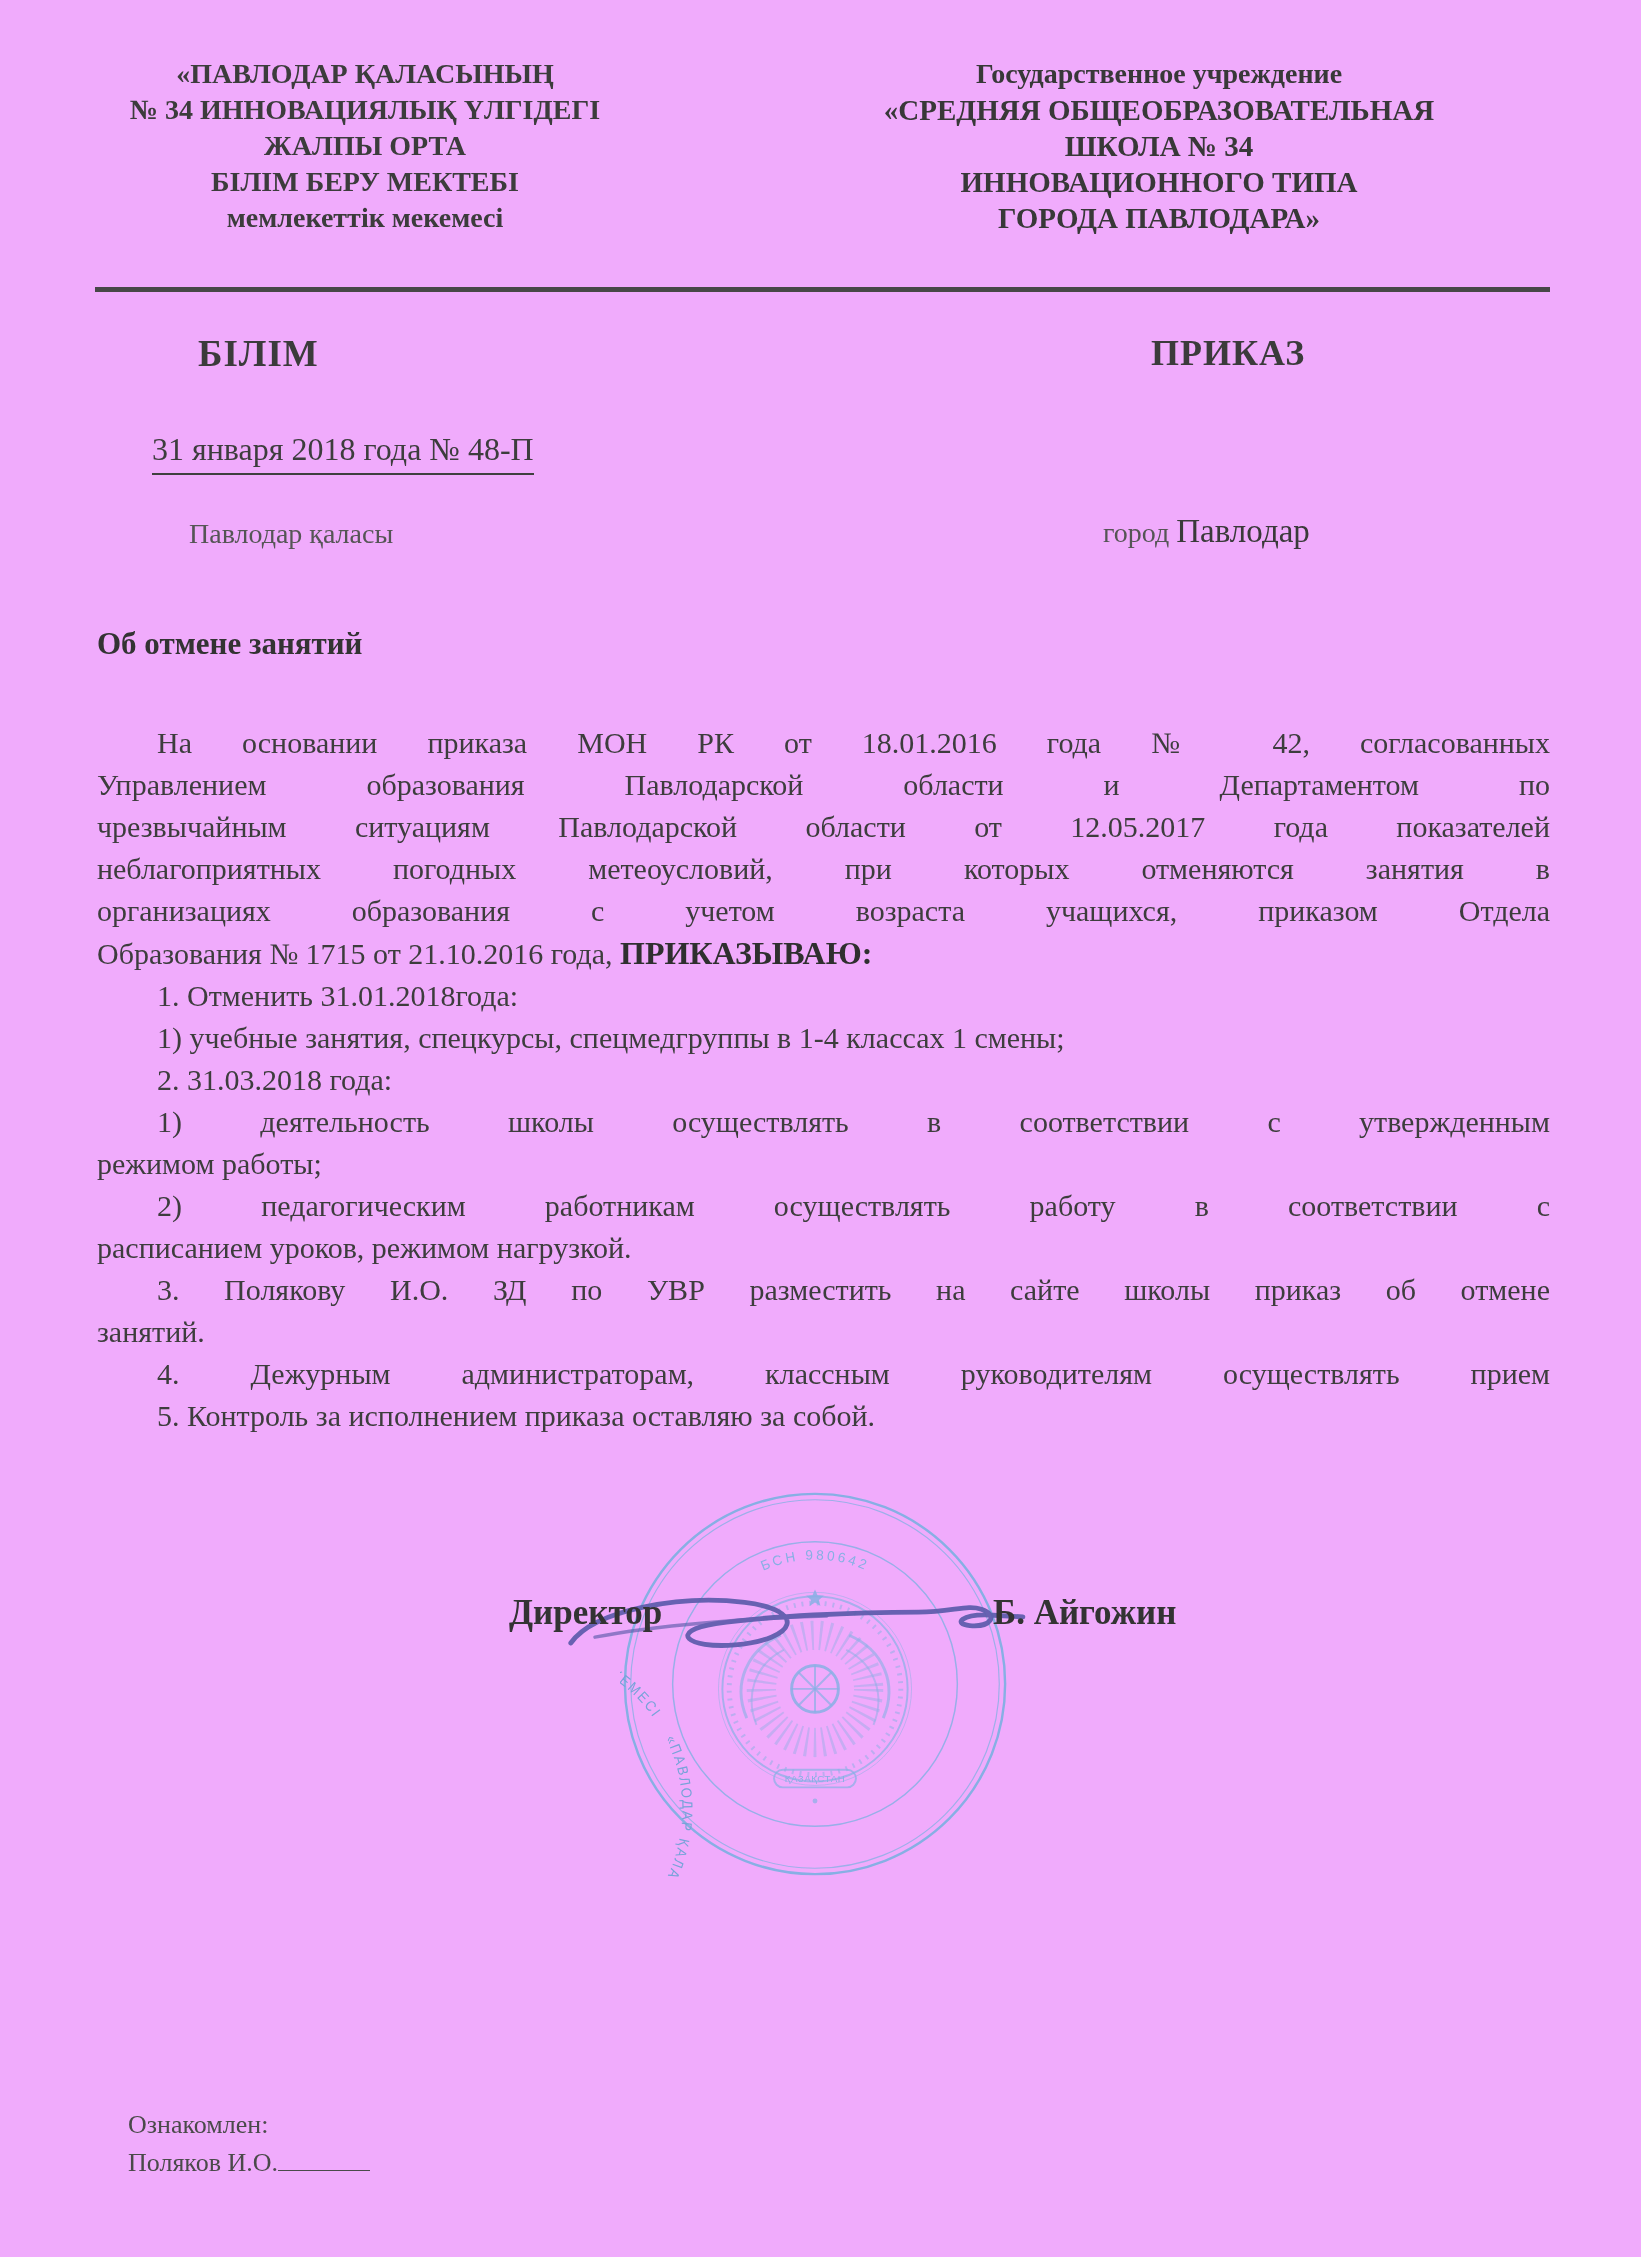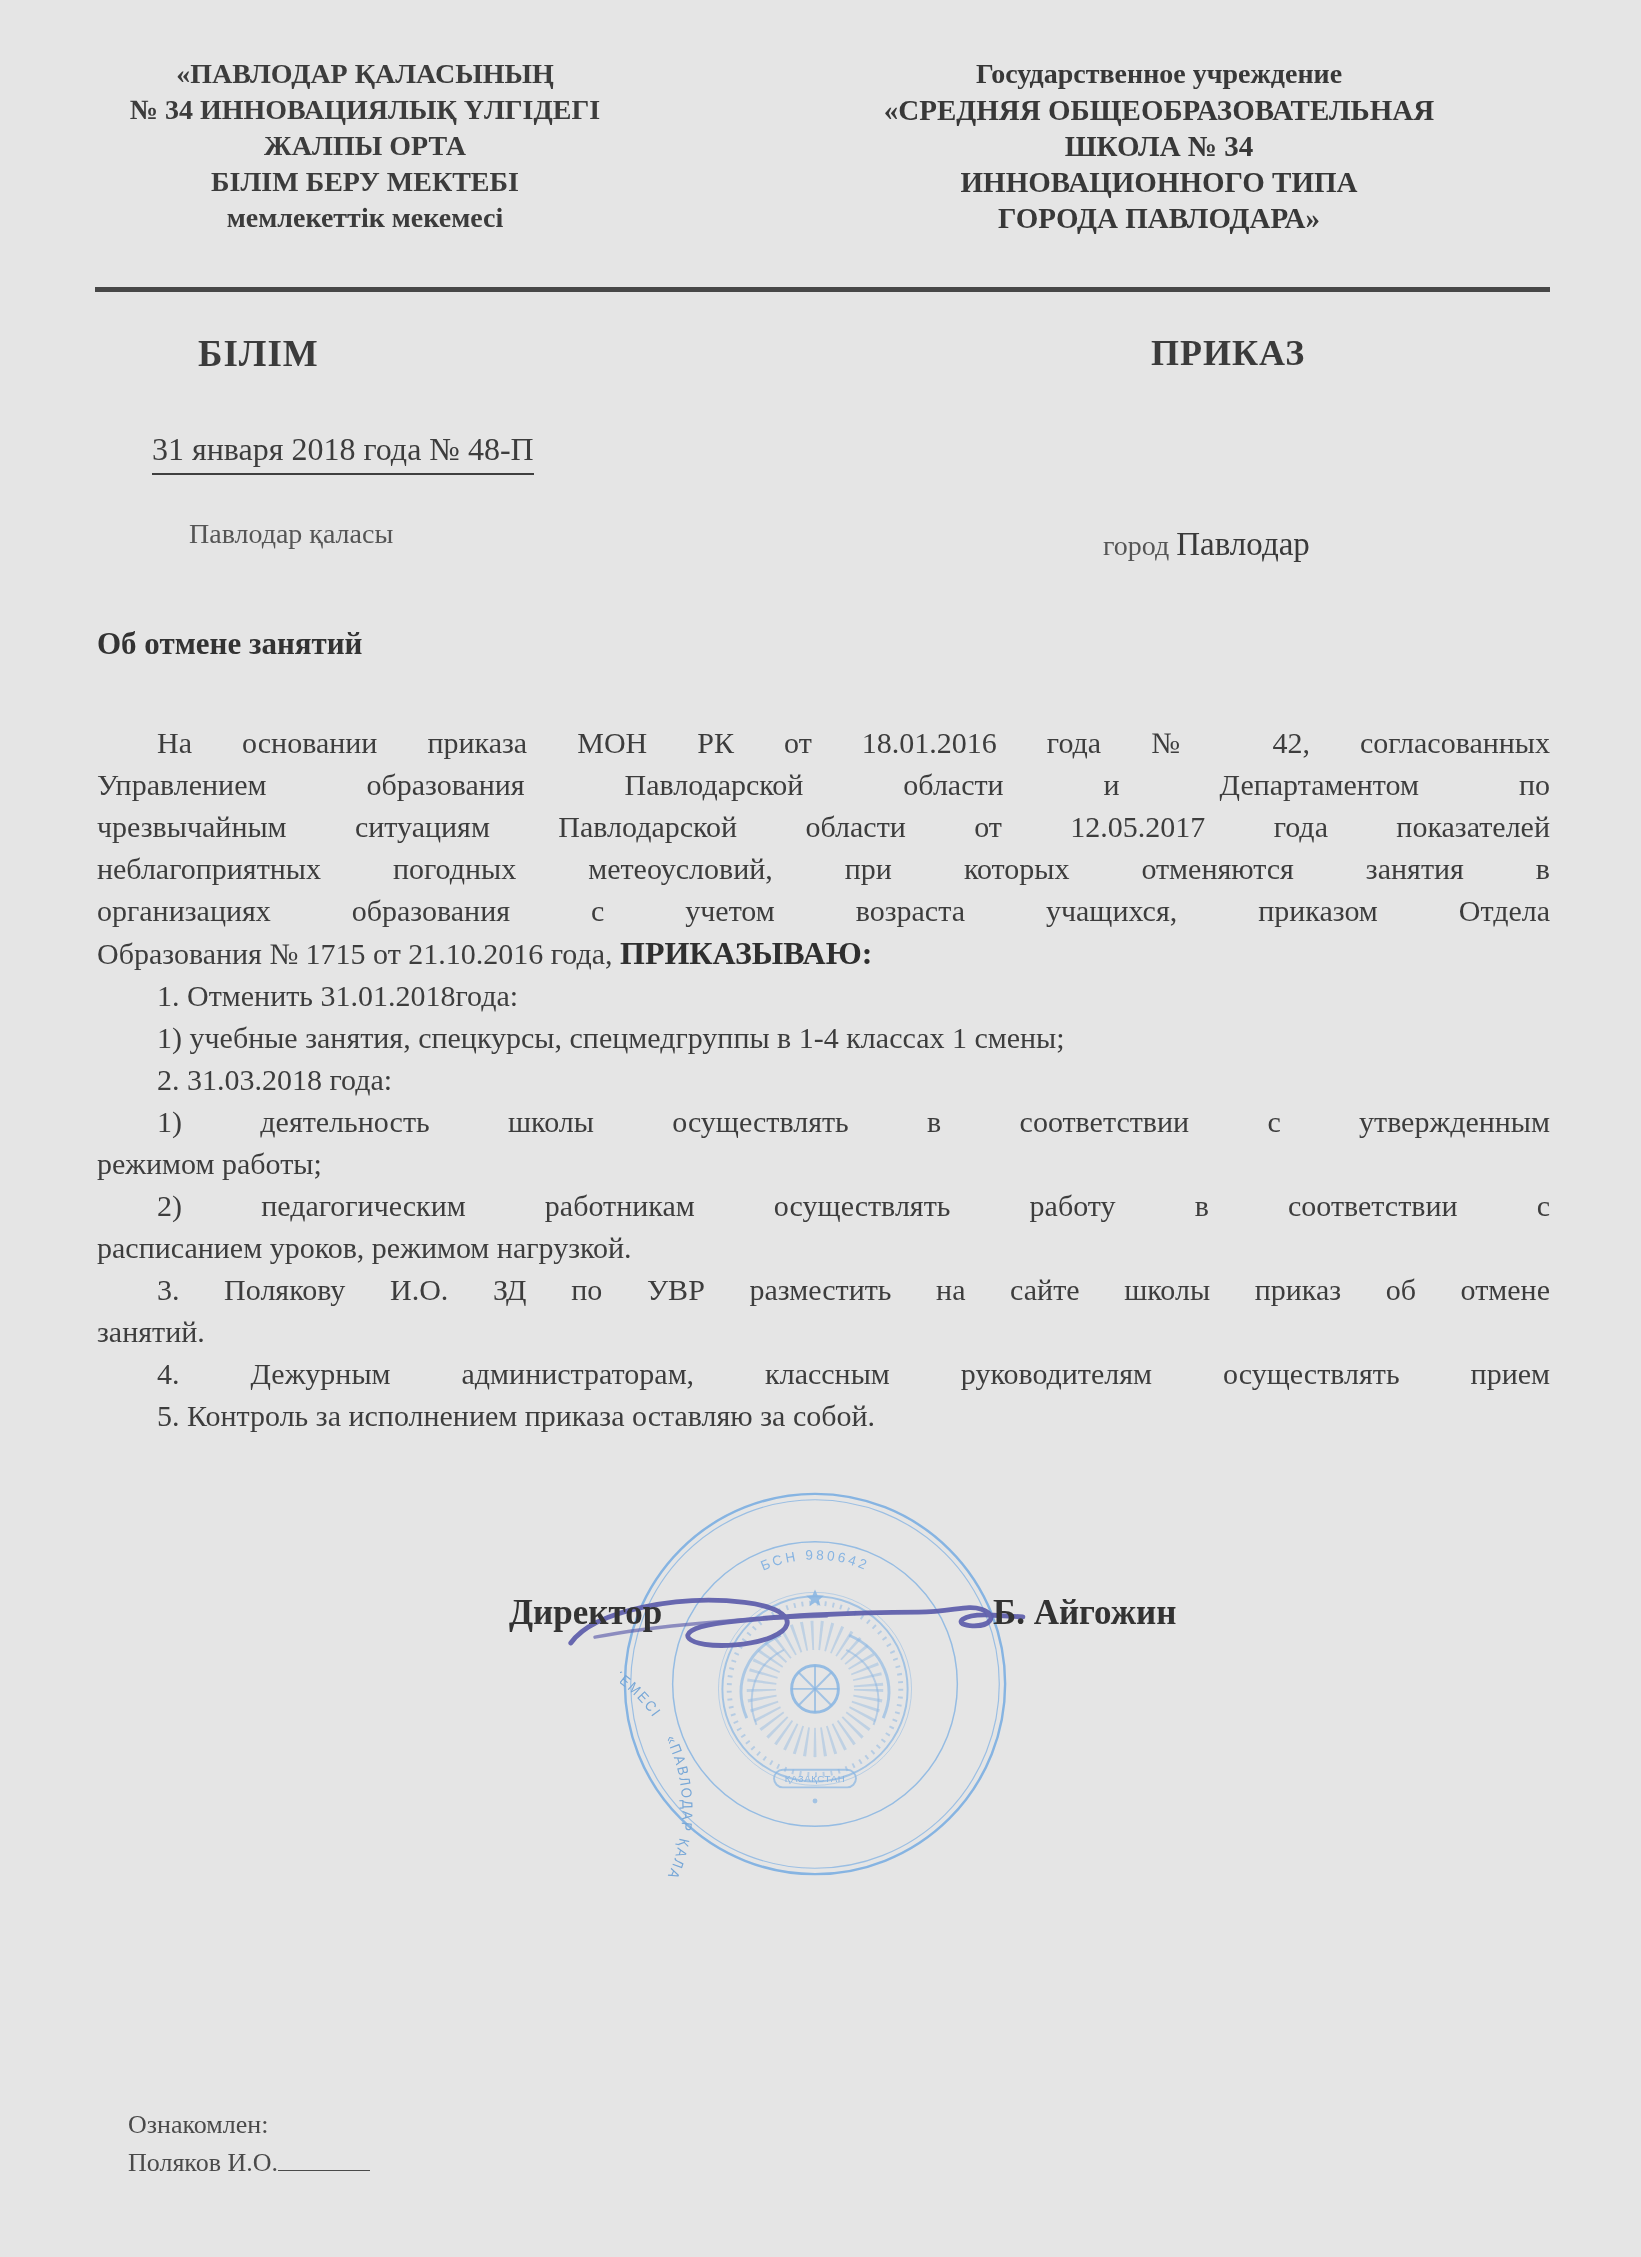--- a/index.html
+++ b/index.html
@@ -1,17 +1,17 @@
 <!DOCTYPE html>
 <html lang="ru"><head>
 <meta charset="utf-8">
 <style>
   html,body{margin:0;padding:0;background:#ffffff;}
   .page{
-    position:relative;width:1641px;height:2257px;background:#e5e5e5;
+    position:relative;width:1641px;height:2257px;background:#f0abfc;
     font-family:"Liberation Serif", serif;color:#3d3d3d;overflow:hidden;
   }
   
   .letterhead-left{
     position:absolute;top:56px;left:92px;width:546px;text-align:center;
     font-weight:700;font-size:28px;line-height:36px;color:#3c3c3c;
   }
   .letterhead-right{
     position:absolute;top:56px;left:816px;width:686px;text-align:center;
     font-weight:700;font-size:29px;line-height:36px;color:#383838;
@@ -21,21 +21,21 @@
     position:absolute;top:287px;left:95px;width:1455px;height:4.8px;background:#474747;
   }
   
   .title-kk{position:absolute;top:332px;left:198px;font-size:37px;font-weight:700;letter-spacing:1px;color:#3b3b3b;}
   .title-ru{position:absolute;top:332px;left:1151px;font-size:36px;font-weight:700;letter-spacing:1px;color:#3b3b3b;}
   .order-date{
     position:absolute;top:431px;left:152px;font-size:32px;color:#3d3d3d;
     border-bottom:2.9px solid #3f3f3f;padding-bottom:4.8px;
   }
   .place-kk{position:absolute;top:518px;left:189px;font-size:28px;color:#555;}
-  .place-ru{position:absolute;top:513px;left:1103px;font-size:28px;color:#555;margin-top:13px;}
+  .place-ru{position:absolute;top:513px;left:1103px;font-size:28px;color:#555;}
   .place-ru .city{font-size:33px;color:#3a3a3a;}
   .subject-line{position:absolute;top:626px;left:97px;font-size:31px;font-weight:700;color:#333;}
   
   .order-body{position:absolute;top:722px;left:97px;width:1453px;font-size:30px;color:#3d3d3d;}
   .order-body p{margin:0;line-height:42px;min-height:42px;}
   .jl{text-align:justify;text-align-last:justify;}
   .ll{text-align:left;}
   .ind{text-indent:60px;}
   .prikaz-bold{font-weight:700;font-size:32px;color:#2f2f2f;}
   

